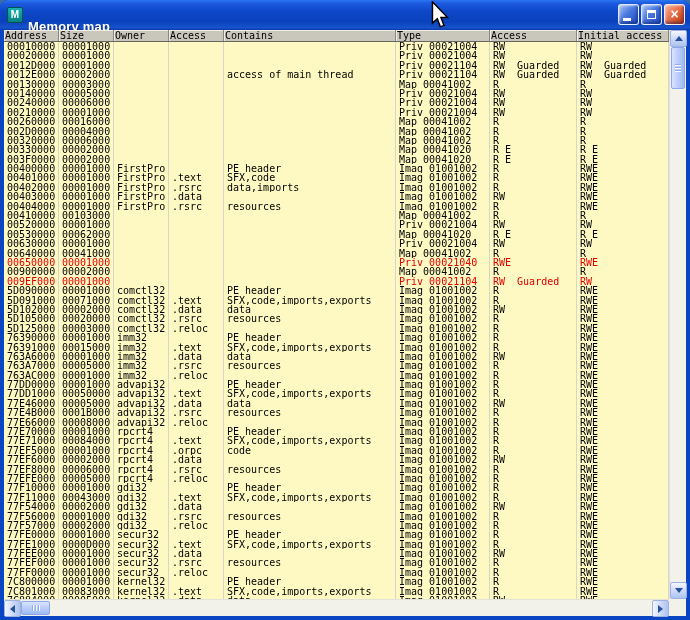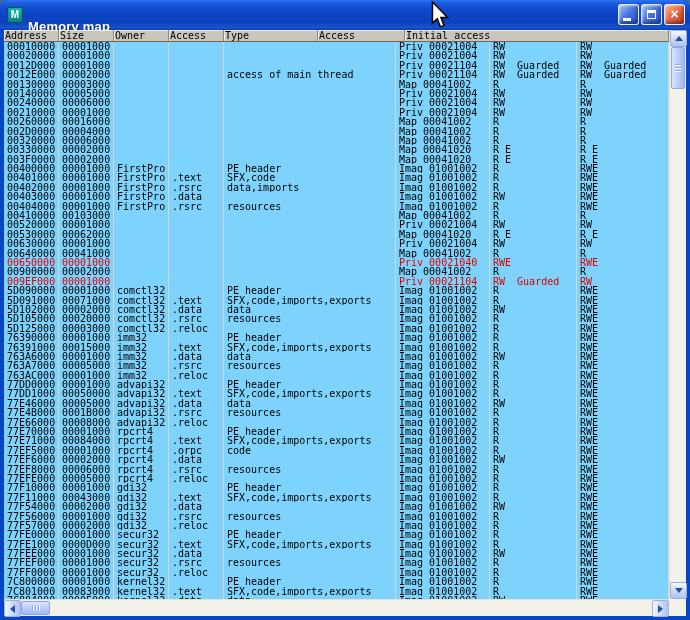--- a/index.html
+++ b/index.html
@@ -39,21 +39,21 @@
   .glyph-close{color:#fff;font:bold 14px/14px "Liberation Sans",sans-serif;margin-top:-1px}
   
   .content{position:absolute;left:4px;right:4px;top:30px;bottom:4px;background:#fff}
   .table-area{position:absolute;left:0;top:0;right:17px;bottom:17px;overflow:hidden;background:#fff}
   .header{display:flex;height:12px;background:#C9C6BC;border-bottom:1px solid #6A675F;box-sizing:border-box}
   .hcell{
     box-sizing:border-box;border-right:1px solid #8B887E;
     box-shadow:inset 1px 1px 0 #EFEDE6;
     font-size:10px;line-height:11px;color:#000;padding-left:1px;white-space:pre;overflow:hidden;
   }
-  .rows{position:absolute;left:0;right:0;top:12px;bottom:0;overflow:hidden;background:#7dd3fc}
+  .rows{position:absolute;left:0;right:0;top:12px;bottom:0;overflow:hidden;background:#fef9c3}
   .row{display:flex;height:9.4px}
   .row.red .cell{color:#E00000}
   .cell{
     box-sizing:border-box;border-right:1px solid #D8D5CD;
     font-size:10px;line-height:9.6px;color:#000;
     padding-left:3px;white-space:pre;overflow:hidden;height:9.4px;
   }
   .c-addr{width:55px}.c-size{width:55px}.c-owner{width:55px}.c-section{width:55px}
   .c-contains{width:172px}.c-type{width:94px}.c-access{width:87px}.c-initial{width:92px;flex:1}
   
@@ -118,20 +118,21 @@
   </div>
 
   <div class="content">
 
     <div class="table-area">
       <div class="header">
         <div class="hcell c-addr">Address</div>
         <div class="hcell c-size">Size</div>
         <div class="hcell c-owner">Owner</div>
         <div class="hcell c-section">Access</div>
+        <div class="hcell c-contains">Contains</div>
         <div class="hcell c-type">Type</div>
         <div class="hcell c-access">Access</div>
         <div class="hcell c-initial">Initial access</div>
       </div>
       <div class="rows">
           <div class="row">
             <span class="cell c-addr">00010000</span>
             <span class="cell c-size">00001000</span>
             <span class="cell c-owner"></span>
             <span class="cell c-section"></span>

